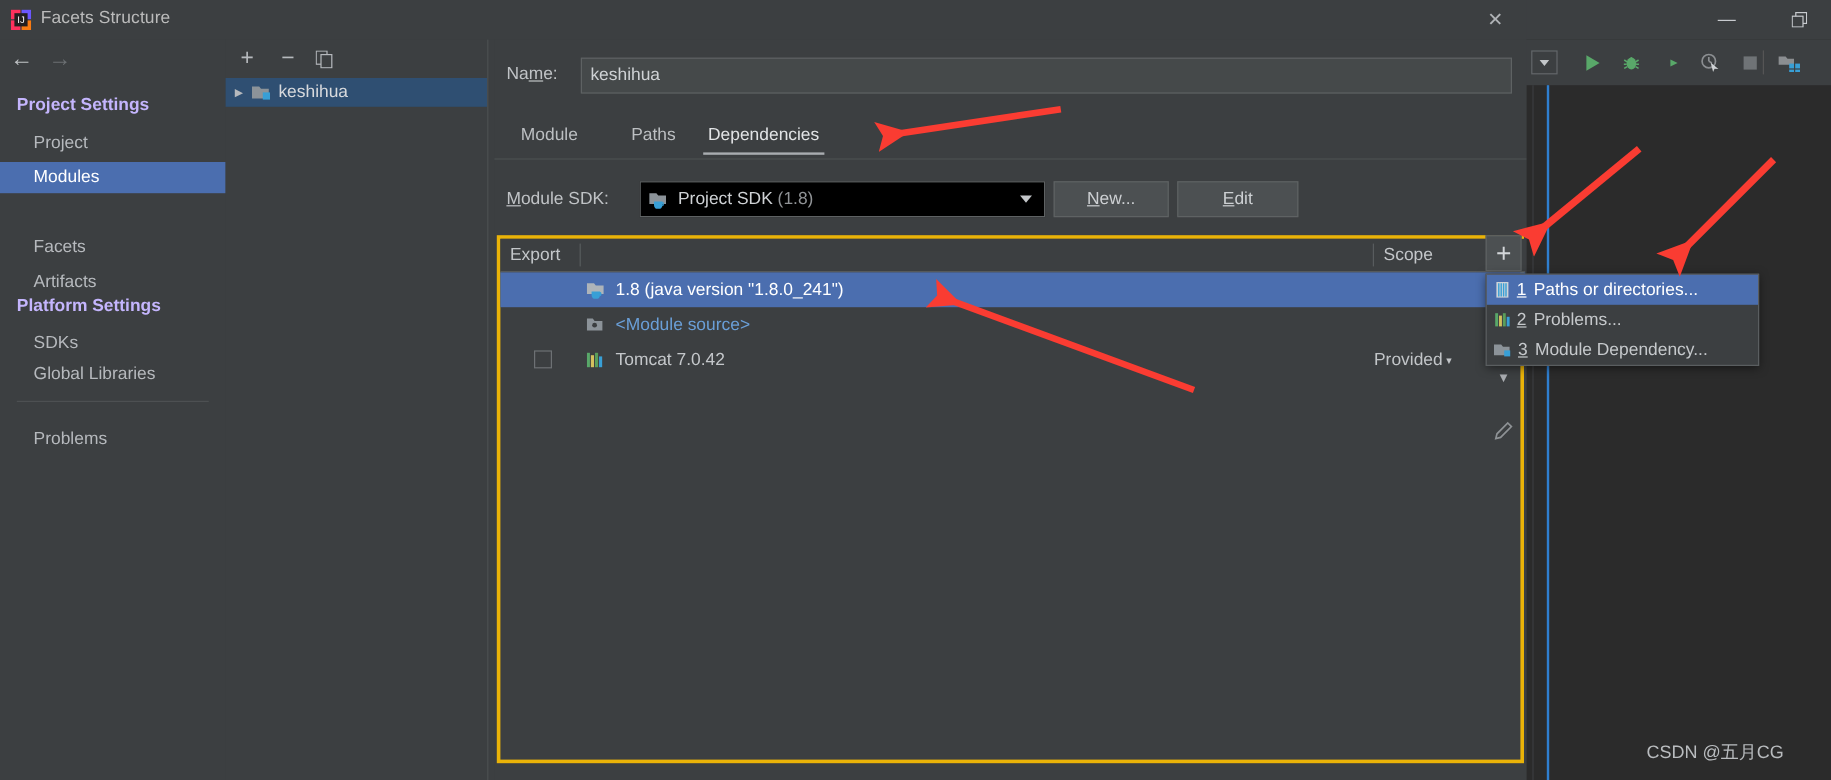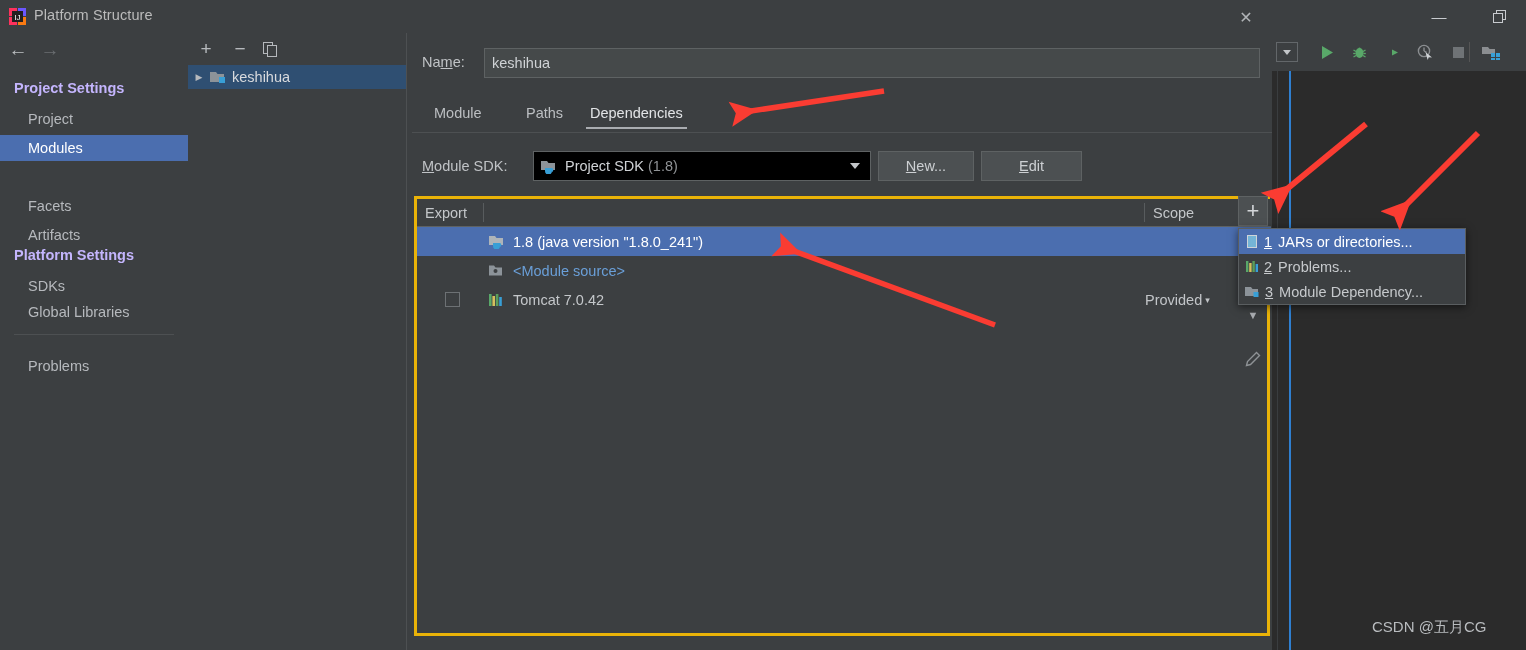--- a/index.html
+++ b/index.html
@@ -210,21 +210,21 @@
 
     <div class="dlg-titlebar"></div>
     <svg class="dlg-icon" viewBox="0 0 17 17">
       <rect x="0" y="0" width="8" height="8" fill="#fe315d"></rect>
       <rect x="9" y="0" width="8" height="8" fill="#6b57ff"></rect>
       <rect x="0" y="9" width="8" height="8" fill="#fe315d"></rect>
       <rect x="9" y="9" width="8" height="8" fill="#f97a12"></rect>
       <rect x="3" y="3" width="11" height="11" fill="#231f20"></rect>
       <text x="8.5" y="11.5" font-size="8" fill="#ffffff" text-anchor="middle" font-family="Liberation Sans, sans-serif">IJ</text>
     </svg>
-    <div class="dlg-title">Platform Structure</div>
+    <div class="dlg-title">Facets Structure</div>
     <div class="dlg-close">
       <span>✕</span>
     </div>
 
     <div class="sidebar">
       <div class="nav-arrows">
         <div class="nav-arrow nav-back">
           <span>←</span>
         </div>
         <div class="nav-arrow nav-fwd">
@@ -388,21 +388,21 @@
         <svg width="15" height="15" viewBox="0 0 15 15">
           <rect x="2" y="1" width="10" height="13" fill="#cfd4d8"></rect>
           <g stroke="#389fd6" stroke-width="1.2">
             <line x1="4" y1="2" x2="4" y2="13"></line>
             <line x1="6" y1="2" x2="6" y2="13"></line>
             <line x1="8" y1="2" x2="8" y2="13"></line>
             <line x1="10" y1="2" x2="10" y2="13"></line>
           </g>
         </svg>
         <span class="pnum">1</span>
-        <span>JARs or directories...</span>
+        <span>Paths or directories...</span>
       </div>
       <div class="pitem">
         <svg width="15" height="15" viewBox="0 0 15 15">
           <rect x="1" y="2" width="2.4" height="11" fill="#59a869"></rect>
           <rect x="4.2" y="4" width="2.4" height="9" fill="#d4c05e"></rect>
           <rect x="7.4" y="2" width="2.4" height="11" fill="#5a9e5a"></rect>
           <rect x="10.6" y="5" width="2.4" height="8" fill="#389fd6"></rect>
         </svg>
         <span class="pnum">2</span>
         <span>Problems...</span>

